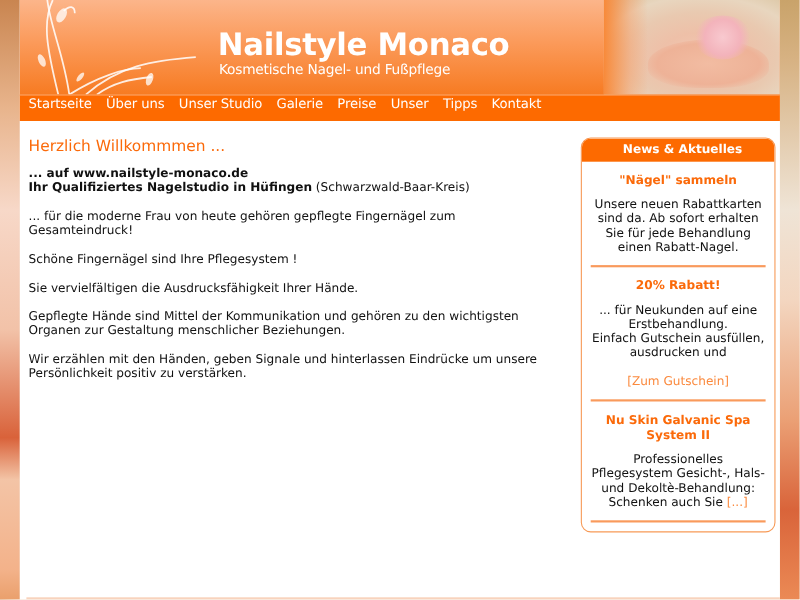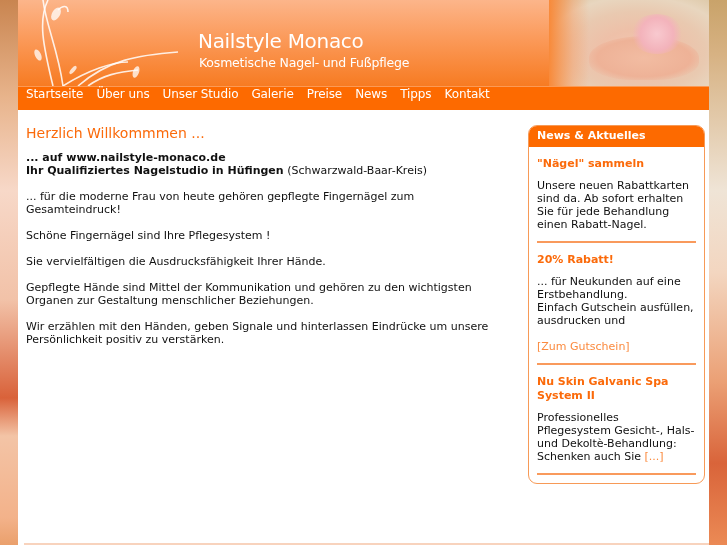--- a/index.html
+++ b/index.html
@@ -47,21 +47,21 @@
   .hands-photo .palm {
     position: absolute; left: 40px; top: 36px; width: 110px; height: 44px;
     border-radius: 50% 50% 40% 40%;
     background: radial-gradient(ellipse, #f2bca2 0%, #eeb297 60%, rgba(238,178,151,0) 80%);
   }
   .brand {
     position: absolute; left: 180px; top: 26px;
   }
   .brand-title {
     font-family: "DejaVu Sans", sans-serif;
-    font-size: 20px; color: #fff; font-weight: normal; letter-spacing: -0.3px;
+    font-size: 28px; color: #fff; font-weight: bold; letter-spacing: -0.3px;
     line-height: 30px;
   }
   .brand-sub {
     font-family: "DejaVu Sans", sans-serif;
     font-size: 12.5px; color: #fff; line-height: 14px; margin-left: 1px; letter-spacing: -0.2px;
   }
   .navbar {
     height: 24px; background: #fd6a00; border-top: 1px solid #fc9a55;
     display: flex; align-items: flex-start; padding-left: 8px;
   }
@@ -74,20 +74,21 @@
   }
   .h1 {
     color: #fb6a0a; font-size: 14px; font-weight: normal; line-height: 18px; margin-bottom: 9px;
   }
   .content p { line-height: 13px; font-size: 11px; margin-bottom: 13px; }
   .content b { font-weight: bold; }
   .sidebar {
     position: absolute; left: 510px; top: 125px; width: 177px; height: 359px;
     border: 1.5px solid #f79a57; border-radius: 9px; background: #fff;
     overflow: hidden;
+    text-align: center;
   }
   .sidebar-head {
     height: 21px; background: #fd6a00; color: #fff;
     font-weight: bold; font-size: 11px; padding-left: 8px; line-height: 20px;
   }
   .news-item { padding: 0 8px; }
   .news-title {
     color: #fb6a0a; font-weight: bold; font-size: 11px; line-height: 14px;
   }
   .news-body { font-size: 11px; line-height: 13px; margin-top: 8px; }
@@ -134,21 +135,21 @@
       <div class="fade"></div>
     </div>
   </div>
 
   <nav class="navbar">
     <a class="nav-item">Startseite</a>
     <a class="nav-item">Über uns</a>
     <a class="nav-item">Unser Studio</a>
     <a class="nav-item">Galerie</a>
     <a class="nav-item">Preise</a>
-    <a class="nav-item">News</a>
+    <a class="nav-item">Unser</a>
     <a class="nav-item">Tipps</a>
     <a class="nav-item">Kontakt</a>
   </nav>
 
   <div class="content">
     <h1 class="h1">Herzlich Willkommmen ...</h1>
     <p>
       <b>... auf www.nailstyle-monaco.de</b><br>
       <b>Ihr Qualifiziertes Nagelstudio in Hüfingen</b><span> (Schwarzwald-Baar-Kreis)</span>
     </p>

